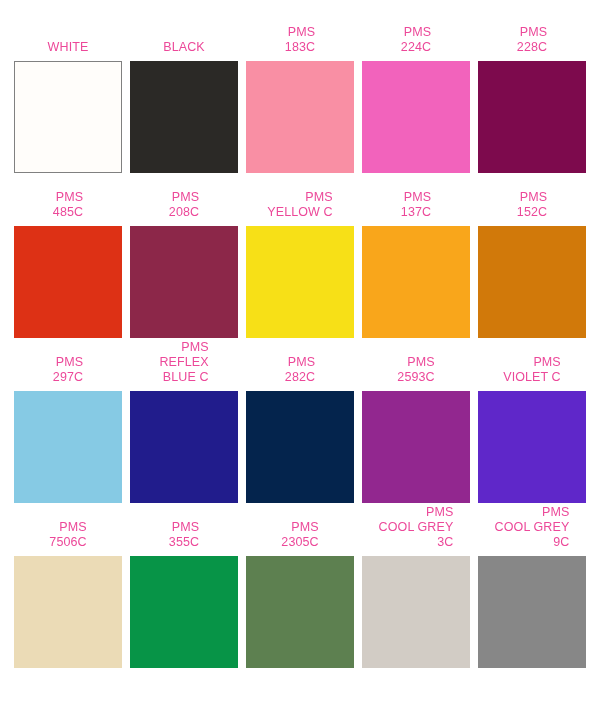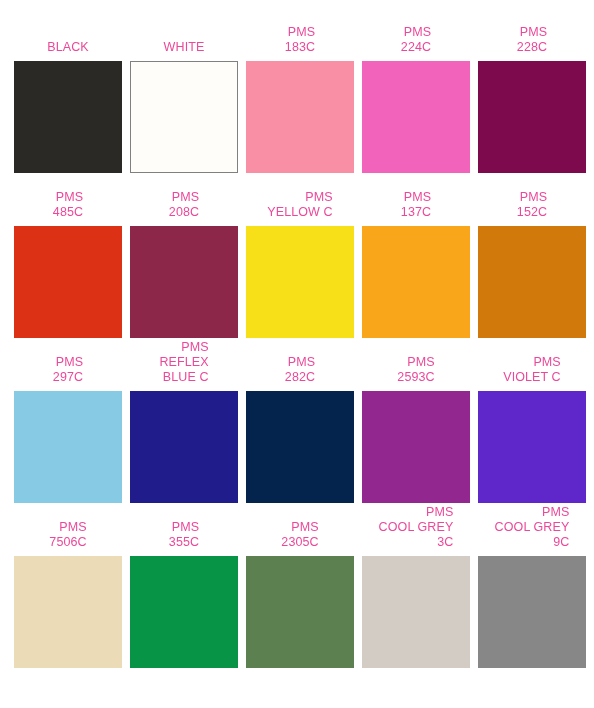--- a/index.html
+++ b/index.html
@@ -58,26 +58,26 @@
   .swatch-chip.bordered {
     border: 1px solid #808080;
   }
 </style>
 </head>
 <body>
 
 <div id="swatch-chart">
     <div class="swatch-row row-first">
       <div class="swatch-cell">
+        <div class="swatch-label">WHITE</div>
+        <div class="swatch-chip bordered" style="background-color: rgb(255, 253, 250); border-color: rgb(128, 128, 128);"></div>
+      </div>
+      <div class="swatch-cell">
         <div class="swatch-label">BLACK</div>
         <div class="swatch-chip" style="background-color: rgb(43, 41, 38);"></div>
-      </div>
-      <div class="swatch-cell">
-        <div class="swatch-label">WHITE</div>
-        <div class="swatch-chip bordered" style="background-color: rgb(255, 253, 250); border-color: rgb(128, 128, 128);"></div>
       </div>
       <div class="swatch-cell">
         <div class="swatch-label">PMS
 183C</div>
         <div class="swatch-chip" style="background-color: rgb(249, 143, 164);"></div>
       </div>
       <div class="swatch-cell">
         <div class="swatch-label">PMS
 224C</div>
         <div class="swatch-chip" style="background-color: rgb(242, 99, 188);"></div>

